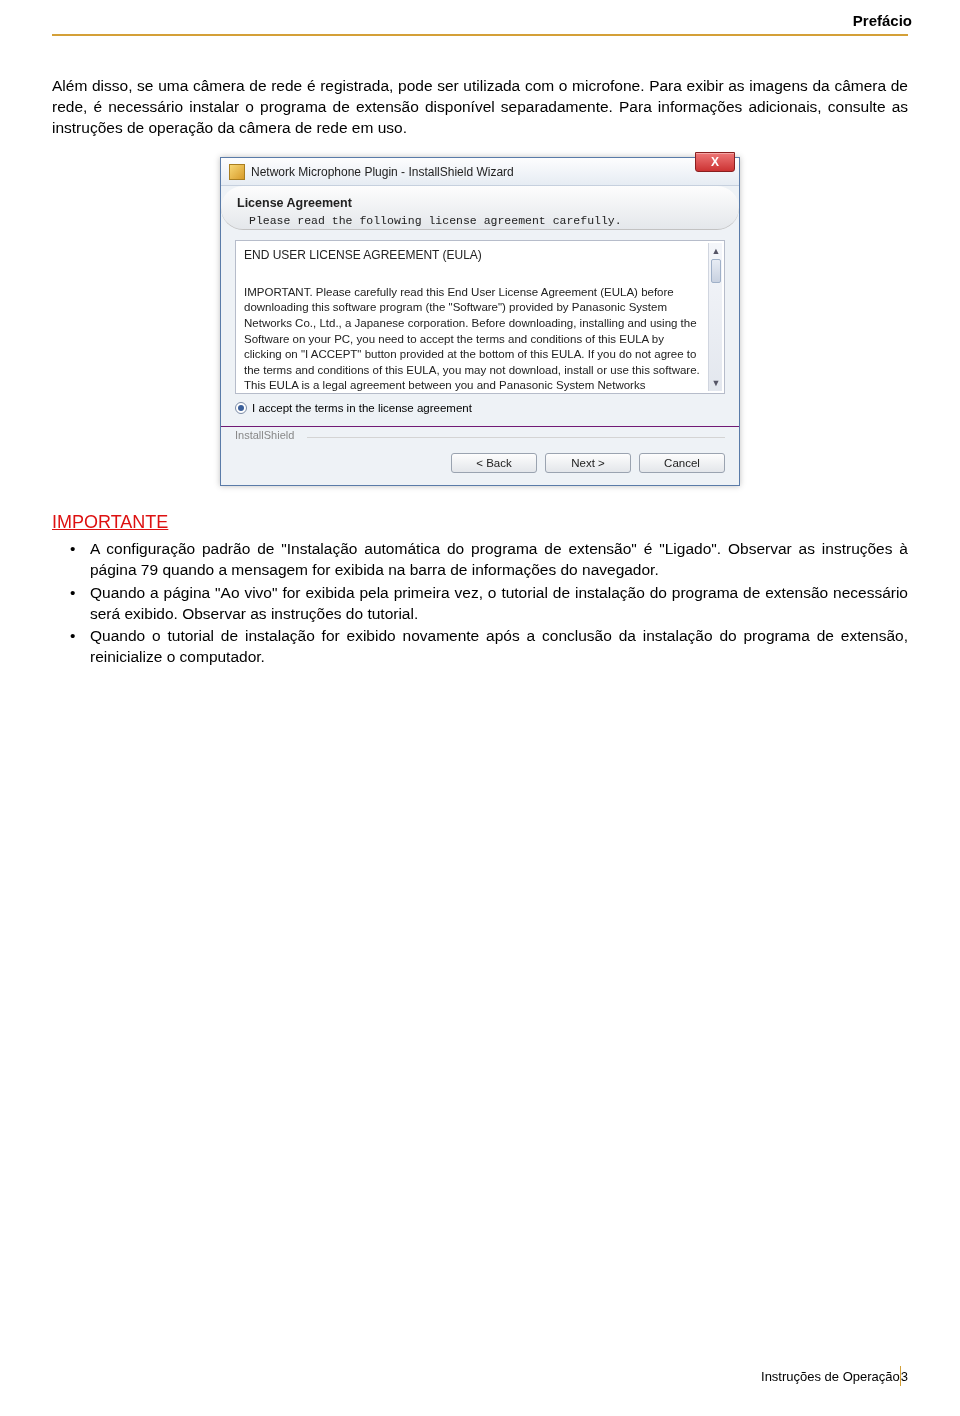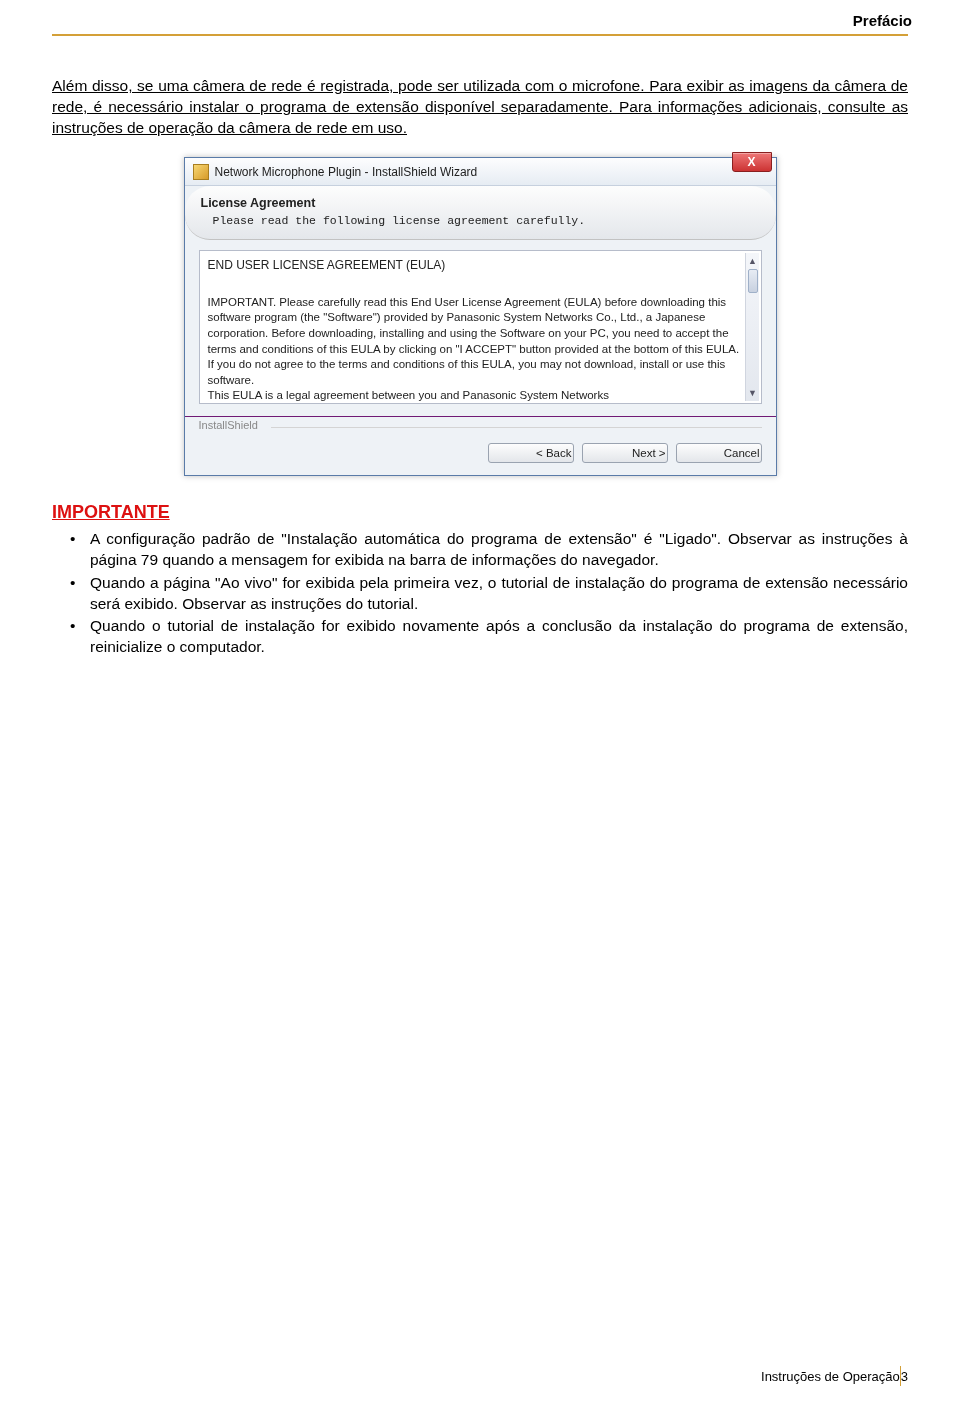--- a/index.html
+++ b/index.html
@@ -29,29 +29,28 @@
   .content {
     position: absolute;
     top: 76px;
     left: 52px;
     right: 52px;
   }
   .intro-text {
     font-size: 15.5px;
     line-height: 1.35;
     text-align: justify;
-    text-decoration: underline;
   }
   .dialog-wrap {
     margin-top: 18px;
     display: flex;
     justify-content: center;
   }
   .dialog {
-    width: 593px;
+    width: 520px;
     border: 1px solid #5a7ba8;
     background: #eef2f6;
     box-shadow: 0 0 6px rgba(0,0,0,0.25);
     position: relative;
     font-size: 12px;
   }
   .dlg-titlebar {
     background: linear-gradient(#fdfdfe, #e6ecf3);
     border-bottom: 1px solid #c6d0de;
     padding: 6px 8px 5px 8px;
@@ -77,21 +76,21 @@
     color: #fff;
     font-weight: bold;
     font-size: 12px;
     text-align: center;
     line-height: 18px;
     box-shadow: inset 0 1px 0 rgba(255,255,255,0.35);
   }
   .dlg-banner {
     background: linear-gradient(#fdfdfd,#e4e7eb);
     border-bottom: 1px solid #c2c2c2;
-    padding: 10px 16px 12px 16px;
+    padding: 10px 16px 2px 16px;
     color: #222;
     border-radius: 25px;
   }
   .dlg-banner .b-title {
     font-weight: bold;
     font-size: 12.5px;
     margin-bottom: 4px;
   }
   .dlg-banner .b-sub { font-size: 11.5px; padding-left: 12px; font-family: Liberation Mono, monospace; }
   .dlg-body {
@@ -167,32 +166,32 @@
     border-top:1px solid #d4d4d4;
   }
   .dlg-buttons {
     display: flex;
     justify-content: flex-end;
     gap: 8px;
     padding: 6px 14px 12px 14px;
   }
   .wbtn {
     min-width: 86px;
-    padding: 3px 1px;
+    padding: 3px 18px;
     font-size: 11.5px;
-    text-align: right;
+    text-align: center;
     background: linear-gradient(#fdfdfd,#e3e6ea);
     border: 1px solid #9aa3b0;
     border-radius: 3px;
     color: #222;
   }
   .important-block { margin-top: 26px; }
   .important-block h3 {
     color: #d11; text-decoration: underline;
-    font-size: 18px; font-weight: bold;
+    font-size: 18px; font-weight: normal;
     margin-bottom: 6px;
     font-style: normal;
   }
   .important-block ul {
     list-style: none;
     padding-left: 38px;
     font-size: 15.5px;
     line-height: 1.35;
     text-align: justify;
   }
@@ -242,20 +241,24 @@
         <div class="eula-box">
           <div class="eula-h">END USER LICENSE AGREEMENT (EULA)</div>
           <div>IMPORTANT.  Please carefully read this End User License Agreement (EULA) before downloading this software program (the "Software") provided by Panasonic System Networks Co., Ltd., a Japanese corporation.  Before downloading, installing and using the Software on your PC, you need to accept the terms and conditions of this EULA by clicking on "I ACCEPT" button provided at the bottom of this EULA.  If you do not agree to the terms and conditions of this EULA, you may not download, install or use this software.</div>
           <div style="">This EULA is a legal agreement between you and Panasonic System Networks</div>
           <div class="scroll">
             <div class="arr up">▲</div>
             <div class="thumb"></div>
             <div class="arr dn">▼</div>
           </div>
         </div>
+        <div class="radio-row">
+          <span class="radio-dot checked"></span>
+          <span>I accept the terms in the license agreement</span>
+        </div>
       </div>
       <div class="install-shield">InstallShield</div>
       <div class="dlg-buttons">
         <div class="wbtn">&lt; Back</div>
         <div class="wbtn">Next &gt;</div>
         <div class="wbtn">Cancel</div>
       </div>
     </div>
   </div>
 

